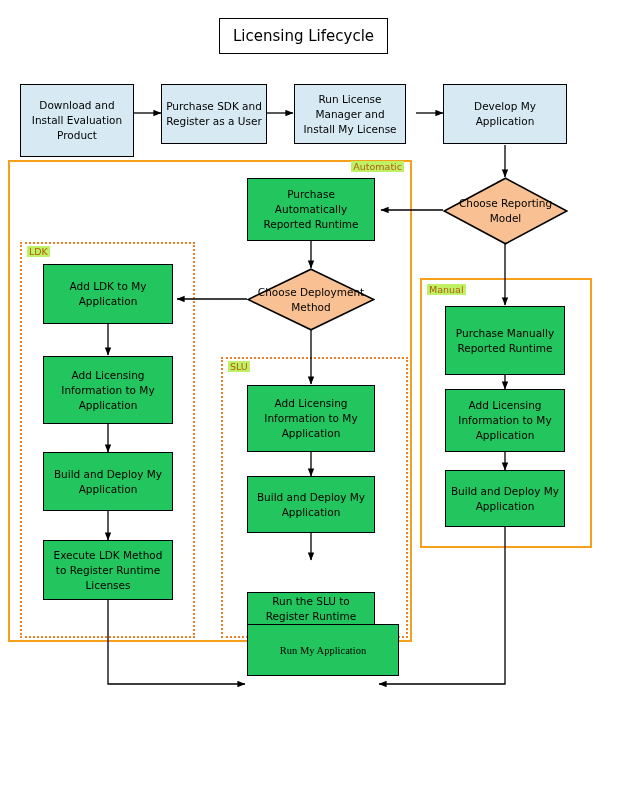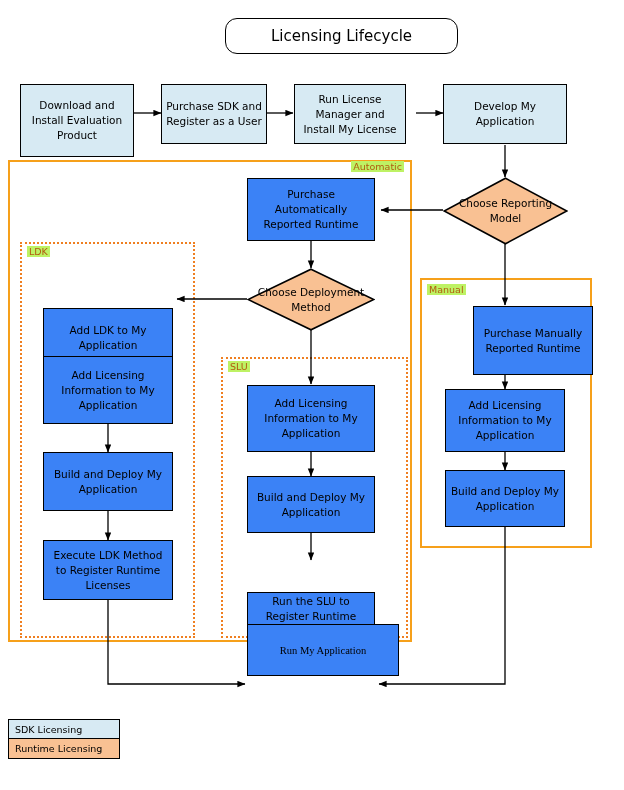--- a/index.html
+++ b/index.html
@@ -22,21 +22,21 @@
     align-items: center;
     justify-content: center;
     text-align: center;
     font-size: 10.5px;
     line-height: 15px;
     color: #000000;
     padding: 2px 3px;
     z-index: 5;
   }
   .node.sdk { background: #d7eaf3; }
-  .node.rt  { background: #3b82f6; }
+  .node.rt  { background: #22c55e; }
 
   
   .diamond {
     position: absolute;
     z-index: 5;
   }
   .diamond .dshape {
     position: absolute;
     left: 0; top: 0;
     width: 100%; height: 100%;
@@ -102,21 +102,21 @@
     width: 624px; height: 790px;
     z-index: 4;
     pointer-events: none;
   }
 </style>
 </head>
 <body>
 
 <div id="canvas">
 
-  <div class="title-box" style="left:225px; top:18px; width:233px; height:36px;border-radius:12px;">Licensing Lifecycle</div>
+  <div class="title-box" style="left:219px; top:18px; width:169px; height:36px;">Licensing Lifecycle</div>
 
   <div class="group solid" style="left:8px; top:160px; width:404px; height:482px;">
     <div class="glabel" style="right:6px; top:-1px;">Automatic</div>
   </div>
 
   <div class="group dotted" style="left:20px; top:242px; width:175px; height:396px;">
     <div class="glabel" style="left:5px; top:2px;">LDK</div>
   </div>
 
   <div class="group dotted" style="left:221px; top:357px; width:187px; height:281px;">
@@ -186,44 +186,36 @@
 
   <div class="diamond" style="left:247px; top:268px; width:128px; height:63px;">
     <svg class="dshape" viewBox="0 0 128 63" preserveAspectRatio="none">
       <polygon points="64,1.2 126.8,31.5 64,61.8 1.2,31.5" fill="#f9c193" stroke="#000000" stroke-width="1.6"></polygon>
     </svg>
     <div class="dlabel">Choose Deployment Method</div>
   </div>
 
   <div class="node rt" style="left:247px; top:178px; width:128px; height:63px;">Purchase Automatically Reported Runtime</div>
 
-  <div class="node rt" style="left:43px; top:264px; width:130px; height:60px;margin-top:44px;">Add LDK to My Application</div>
+  <div class="node rt" style="left:43px; top:264px; width:130px; height:60px;">Add LDK to My Application</div>
 
   <div class="node rt" style="left:43px; top:356px; width:130px; height:68px;">Add Licensing Information to My Application</div>
 
   <div class="node rt" style="left:43px; top:452px; width:130px; height:59px;">Build and Deploy My Application</div>
 
   <div class="node rt" style="left:43px; top:540px; width:130px; height:60px;">Execute LDK Method to Register Runtime Licenses</div>
 
   <div class="node rt" style="left:247px; top:385px; width:128px; height:67px;">Add Licensing Information to My Application</div>
 
   <div class="node rt" style="left:247px; top:476px; width:128px; height:57px;">Build and Deploy My Application</div>
 
   <div class="node rt" style="left:247px; top:592px; width:128px; height:49px;">Run the SLU to Register Runtime License</div>
 
-  <div class="node rt" style="left:445px; top:306px; width:120px; height:69px;margin-left:28px;">Purchase Manually Reported Runtime</div>
+  <div class="node rt" style="left:445px; top:306px; width:120px; height:69px;">Purchase Manually Reported Runtime</div>
 
   <div class="node rt" style="left:445px; top:389px; width:120px; height:63px;">Add Licensing Information to My Application</div>
 
   <div class="node rt" style="left:445px; top:470px; width:120px; height:57px;">Build and Deploy My Application</div>
 
   <div class="node rt" style="left:247px; top:624px; width:152px; height:52px;font-family:Liberation Serif, serif;">Run My Application</div>
 
-  <div class="legend" style="left:8px; top:719px; width:112px;">
-    <div class="legend-row sdk">
-      <span>SDK Licensing</span>
-    </div>
-    <div class="legend-row rt">
-      <span>Runtime Licensing</span>
-    </div>
-  </div>
 
 </div>
 
 </body></html>

